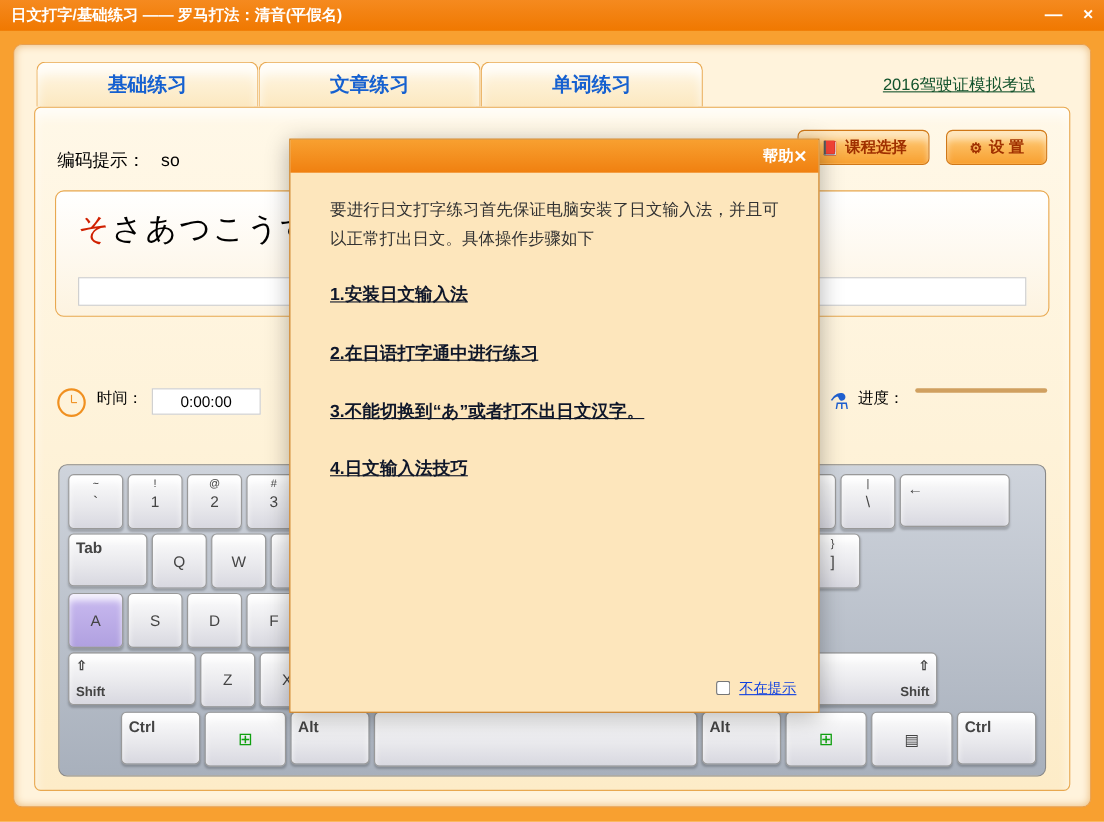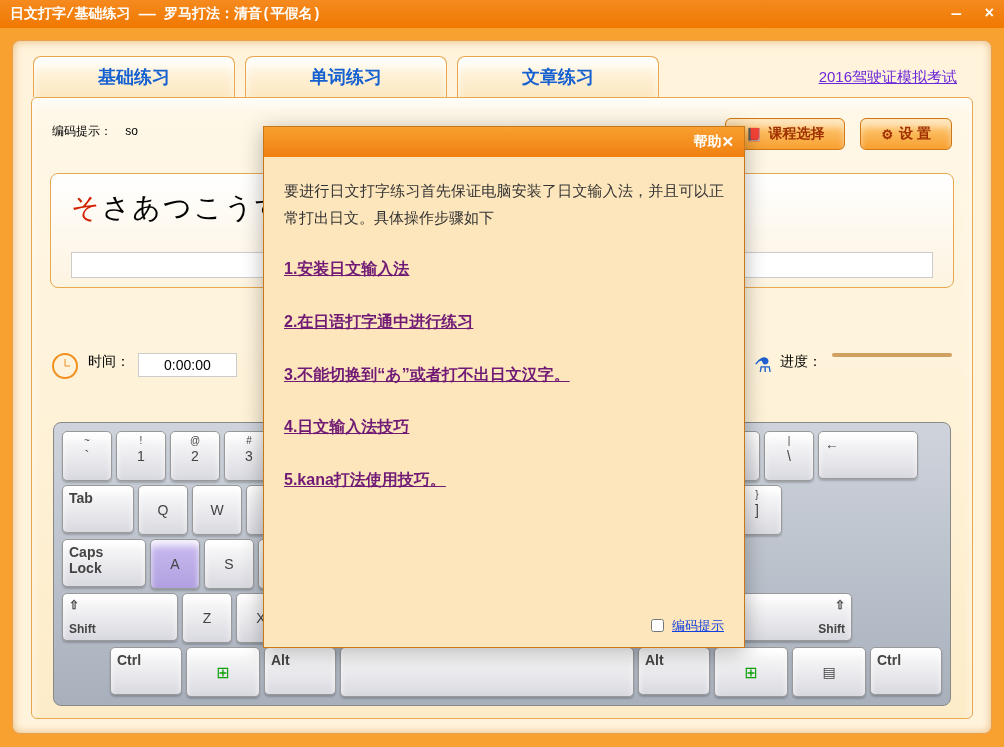--- a/index.html
+++ b/index.html
@@ -14,40 +14,39 @@
   .titlebar {
     background: linear-gradient(#f58a1f, #f07800);
     height: 28px;
     display: flex;
     align-items: center;
     padding: 0 10px;
     color: #fff;
     font-size: 14px;
     font-weight: bold;
     justify-content: space-between;
-    font-family: Liberation Mono, monospace;
   }
   .titlebar .ctrls span {
     margin-left: 15px;
     font-size: 16px;
     cursor: pointer;
   }
   .outer {
     margin: 12px;
     background: #fff3dc;
     border: 1px solid #e8a050;
     border-radius: 8px;
     height: 692px;
     position: relative;
     box-shadow: inset 0 0 8px #e8b878;
   }
   .tabs {
     display: flex;
-    padding: 15px 4px 0 20px;
-    gap: 10px;
+    padding: 15px 20px 0 20px;
+    gap: 0;
     align-items: flex-end;
   }
   .tab {
     flex: 0 0 200px;
     height: 40px;
     background: linear-gradient(#fff8e8, #fce8c0);
     border: 1px solid #e8a850;
     border-bottom: none;
     border-radius: 8px 8px 0 0;
     display: flex;
@@ -56,38 +55,38 @@
     font-size: 18px;
     color: #1560d0;
     font-family: KaiTi, serif;
     font-weight: bold;
     cursor: pointer;
     box-shadow: inset 0 10px 10px rgba(255,255,255,0.8);
   }
   .link-right {
     margin-left: auto;
     margin-right: 30px;
-    color: #6d28d9;
+    color: #14532d;
     text-decoration: underline;
     font-size: 15px;
     padding-bottom: 10px;
   }
   .content {
     border: 1px solid #e8a850;
     border-radius: 6px;
     margin: 0 18px 18px 18px;
     background: linear-gradient(#fff8e8, #fdecc8);
     height: 620px;
     position: relative;
     box-shadow: inset 0 8px 10px rgba(255,255,255,0.7);
   }
   .row-hint {
     position: absolute;
-    top: 25px; left: 20px;
-    font-size: 12px;
+    top: 38px; left: 20px;
+    font-size: 16px;
   }
   .row-hint span.val { margin-left: 10px; }
   .top-btns {
     position: absolute;
     top: 20px; right: 20px;
     display: flex;
     gap: 15px;
   }
   .ob {
     height: 30px;
@@ -221,28 +220,28 @@
     background: linear-gradient(#f8a030, #f08010);
     color: #fff;
     font-weight: bold;
     padding: 6px 10px;
     display: flex;
     justify-content: flex-end;
     font-size: 14px;
   }
   .dlg-close { cursor: pointer; font-size: 15px; color:#fff; font-weight: bold; }
   .dlg-body {
-    padding: 20px 20px;
+    padding: 20px 36px;
     font-size: 15px;
     line-height: 1.8;
   }
   .dlg-body p { margin: 0 0 20px 0; color:#333; text-align: justify; }
   .dlg-body a {
     display: block;
-    color: #701a75;
+    color: #0f172a;
     text-decoration: underline;
     font-weight: bold;
     margin: 24px 0;
     font-size: 16px;
   }
   .dlg-foot {
     position: absolute;
     bottom: 12px; right: 20px;
     font-size: 13px;
     color: #1040e0;
@@ -260,22 +259,22 @@
   <span>日文打字/基础练习  ——  罗马打法：清音(平假名)</span>
   <div class="ctrls">
     <span>—</span>
     <span>×</span>
   </div>
 </div>
 
 <div class="outer">
   <div class="tabs">
     <div class="tab">基础练习</div>
+    <div class="tab">文章练习</div>
     <div class="tab">单词练习</div>
-    <div class="tab">文章练习</div>
     <a class="link-right">2016驾驶证模拟考试</a>
   </div>
 
   <div class="content">
     <div class="row-hint">
       <span>编码提示：</span>
       <span class="val">so</span>
     </div>
     <div class="top-btns">
       <div class="ob">
@@ -403,23 +402,20 @@
           <div class="key w1">
             <span class="top">{</span>
             <span class="main">[</span>
           </div>
           <div class="key w1">
             <span class="top">}</span>
             <span class="main">]</span>
           </div>
         </div>
       <div class="krow" id="krow3">
-          <div class="key w175 lbl">
-            <span class="main">Caps Lock</span>
-          </div>
           <div class="key w1 purple">
             <span class="main">A</span>
           </div>
           <div class="key w1">
             <span class="main">S</span>
           </div>
           <div class="key w1">
             <span class="main">D</span>
           </div>
           <div class="key w1">
@@ -526,19 +522,18 @@
   <div class="dlg-title">
     <span>帮助</span>
     <span class="dlg-close">✕</span>
   </div>
   <div class="dlg-body">
     <p>要进行日文打字练习首先保证电脑安装了日文输入法，并且可以正常打出日文。具体操作步骤如下</p>
     <a>1.安装日文输入法</a>
     <a>2.在日语打字通中进行练习</a>
     <a>3.不能切换到“あ”或者打不出日文汉字。</a>
     <a>4.日文输入法技巧</a>
-    <a>5.kana打法使用技巧。</a>
   </div>
   <div class="dlg-foot">
     <input type="checkbox" style="">
-    <span>编码提示</span>
+    <span>不在提示</span>
   </div>
 </div>
 
 </body></html>

